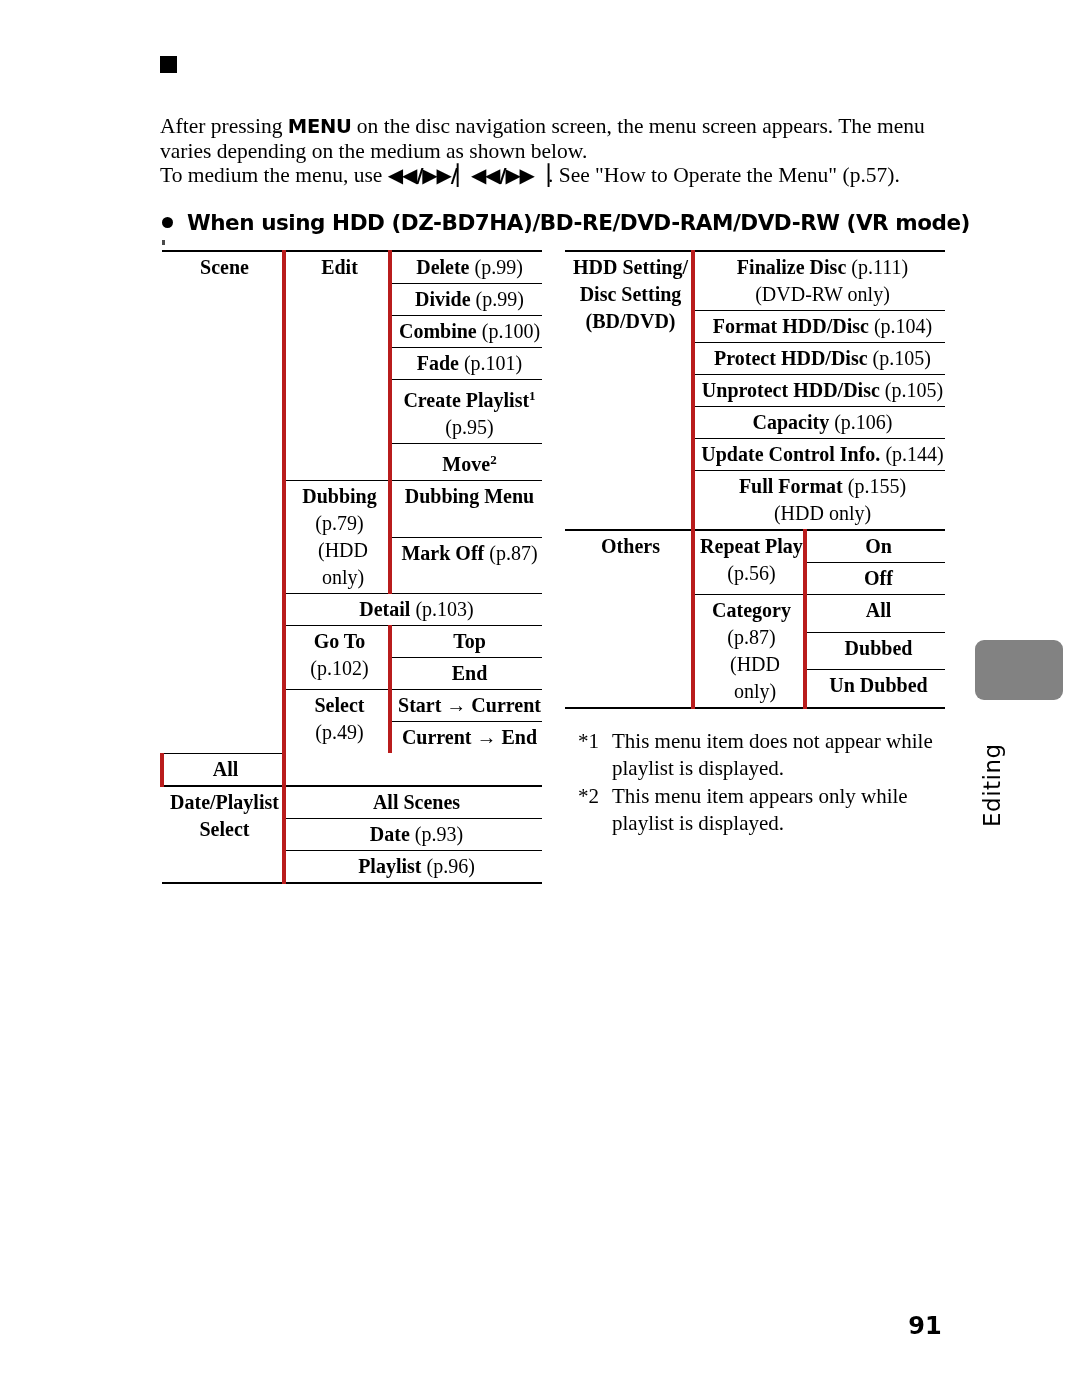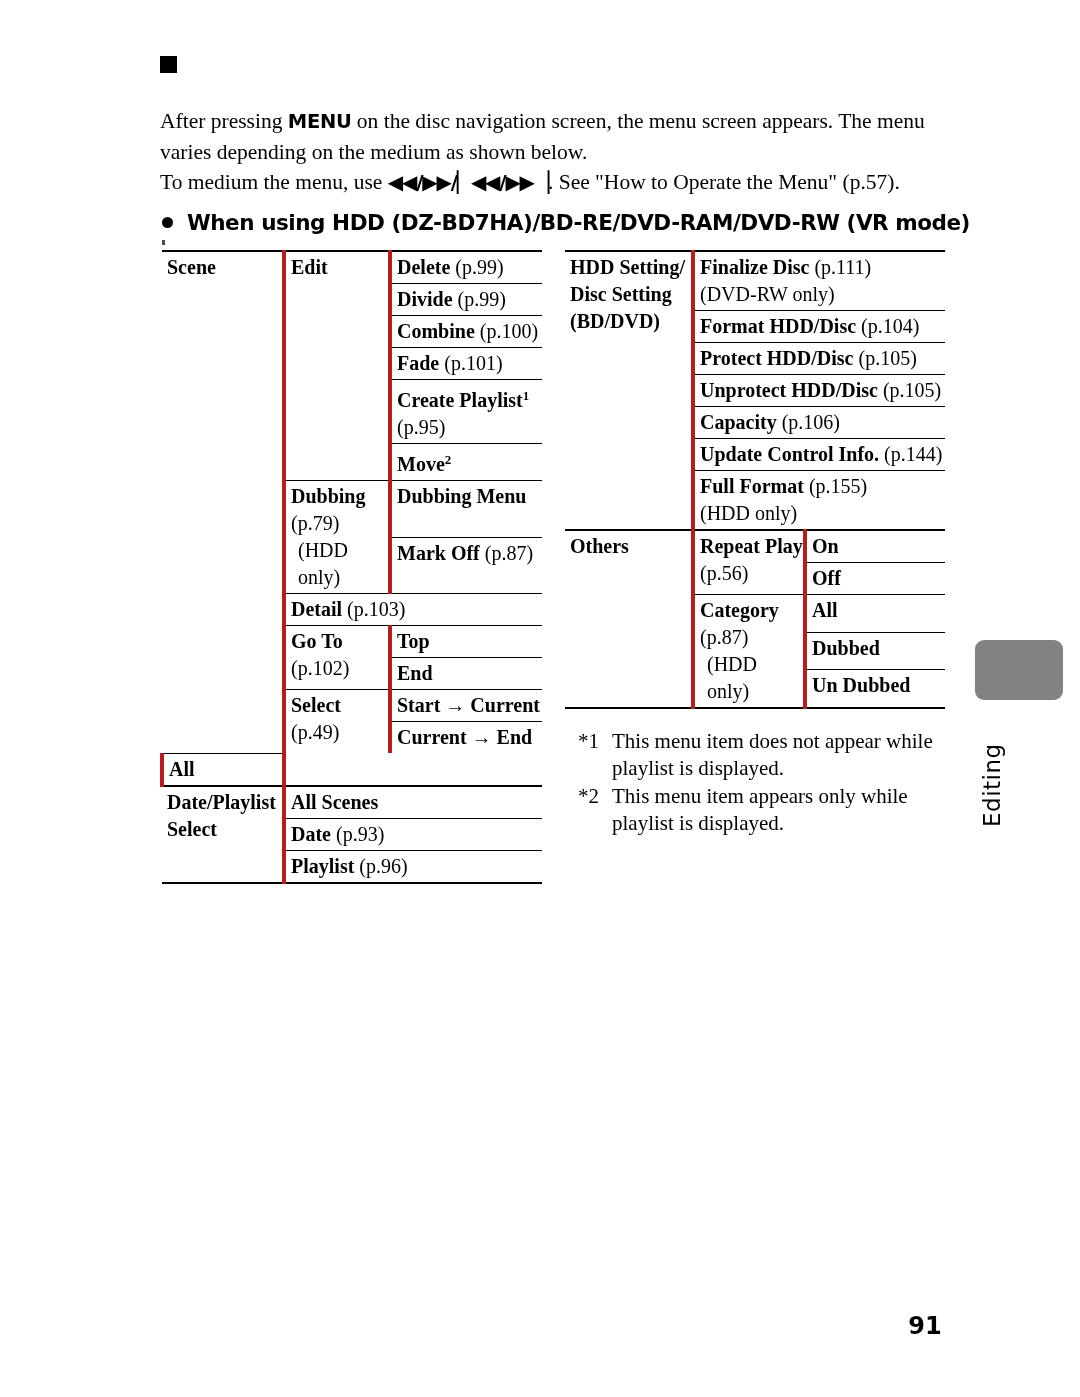--- a/index.html
+++ b/index.html
@@ -34,24 +34,24 @@
     height: 17px;
     background: #000;
     margin-right: 10px;
     vertical-align: 2px;
   }
 
   
   #intro {
     position: absolute;
     left: 160px;
-    top: 106px;
+    top: 114px;
     width: 790px;
     font-size: 21.5px;
-    line-height: 30px;
+    line-height: 24px;
   }
   #intro .kbd {
     font-family: "DejaVu Sans", sans-serif;
     font-weight: bold;
     font-size: 19.5px;
     letter-spacing: -0.3px;
   }
   #intro .navglyphs {
     font-family: "DejaVu Sans", sans-serif;
     font-size: 20px;
@@ -100,20 +100,21 @@
   }
   #table-left  { left: 160px; top: 250px; width: 380px; }
   #table-right { left: 565px; top: 250px; width: 380px; }
 
   .flowtable td {
     vertical-align: top;
     padding: 2px 0 2px 5px;
     line-height: 27px;
     font-weight: bold;
     border: 0;
+    text-align: center;
   }
   
   .flowtable td.hr-top    { border-top: 2px solid #000; }
   .flowtable td.hr-bottom { border-bottom: 2px solid #000; }
   .flowtable td.vl        { border-left: 4px solid #b91c1c; }
   .flowtable td.thin-top  { border-top: 1.6px solid #000; }
 
   .flowtable .pg {
     font-weight: normal;
   }

